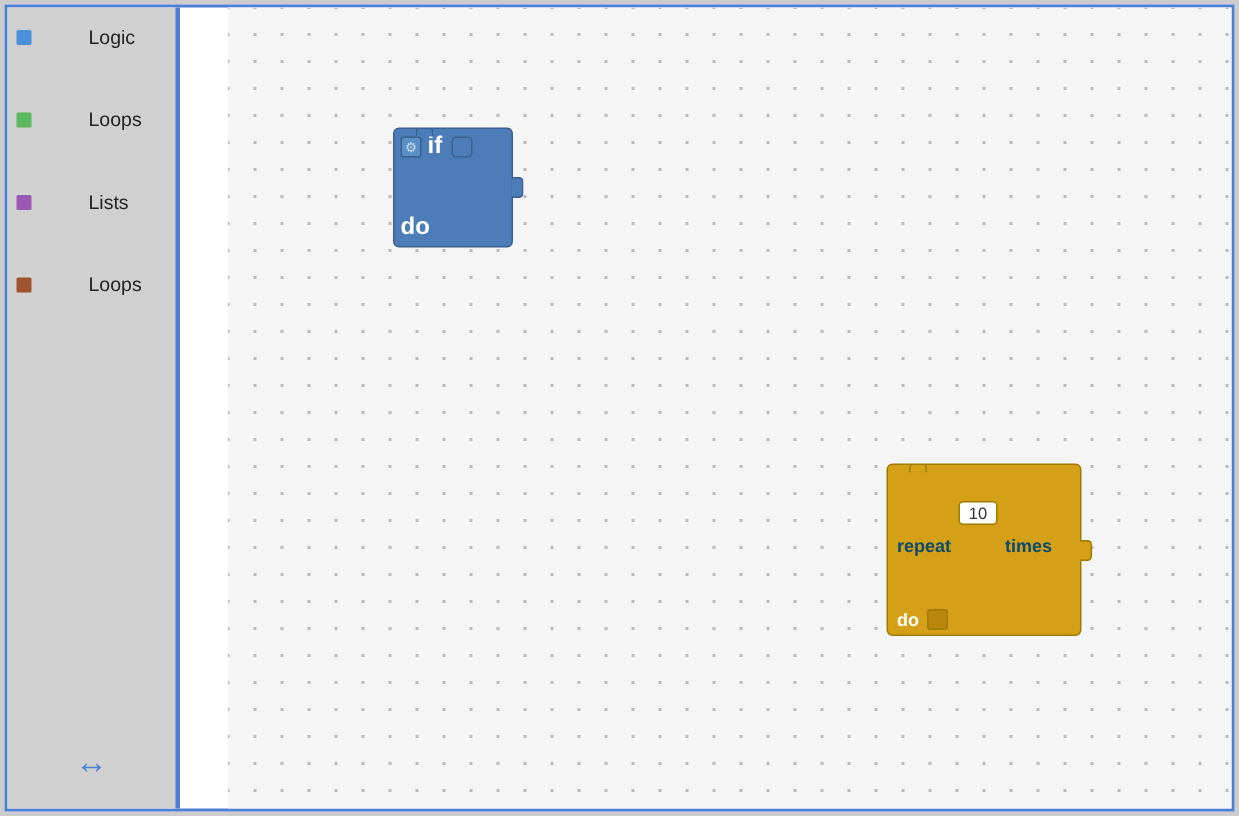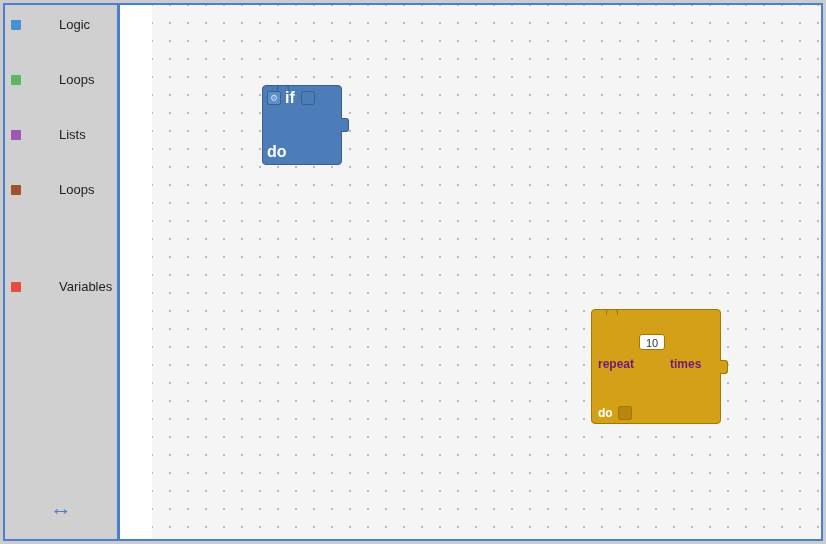--- a/index.html
+++ b/index.html
@@ -182,21 +182,21 @@
       position: relative;
     }
 
     .repeat-row {
       display: flex;
       align-items: center;
       gap: 5px;
     }
 
     .repeat-label {
-      color: #701a75;
+      color: #0c4a6e;
       font-size: 12px;
       font-weight: 600;
       margin-top: 44px;
     }
 
     .repeat-input {
       background: #fff;
       border: 1px solid #a07a00;
       border-radius: 3px;
       width: 26px;
@@ -281,24 +281,20 @@
       <div class="color-dot" style="background:#9b59b6;"></div>
       <span>Lists</span>
     </div>
     <div class="sidebar-item">
       <div class="color-dot" style="background:#a0522d;"></div>
       <span>Loops</span>
     </div>
 
     <div class="sidebar-divider"></div>
 
-    <div class="sidebar-item">
-      <div class="color-dot" style="background:#e74c3c;"></div>
-      <span>Variables</span>
-    </div>
 
     <div class="sidebar-arrow">
       <span>↔</span>
     </div>
   </div>
 
   <div class="canvas-area">
 
     <div class="block if-block">
       <div class="if-block-inner">

